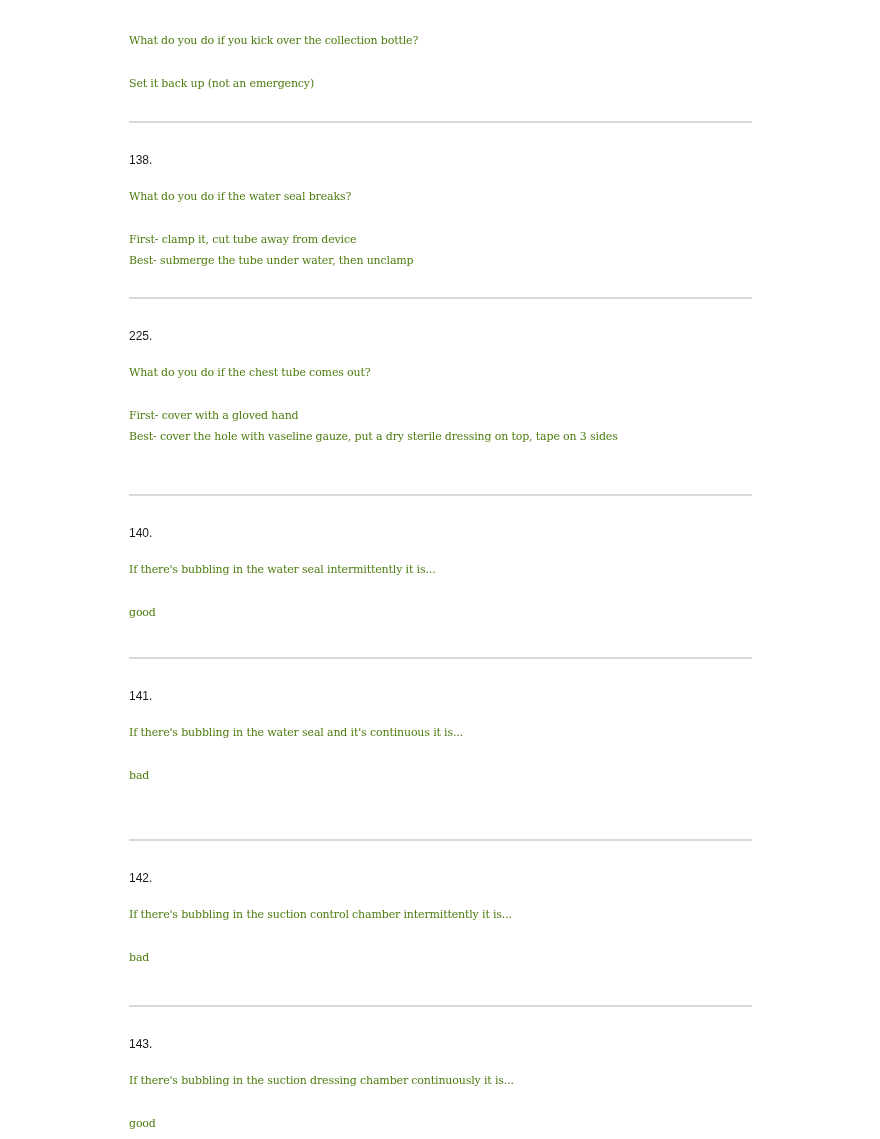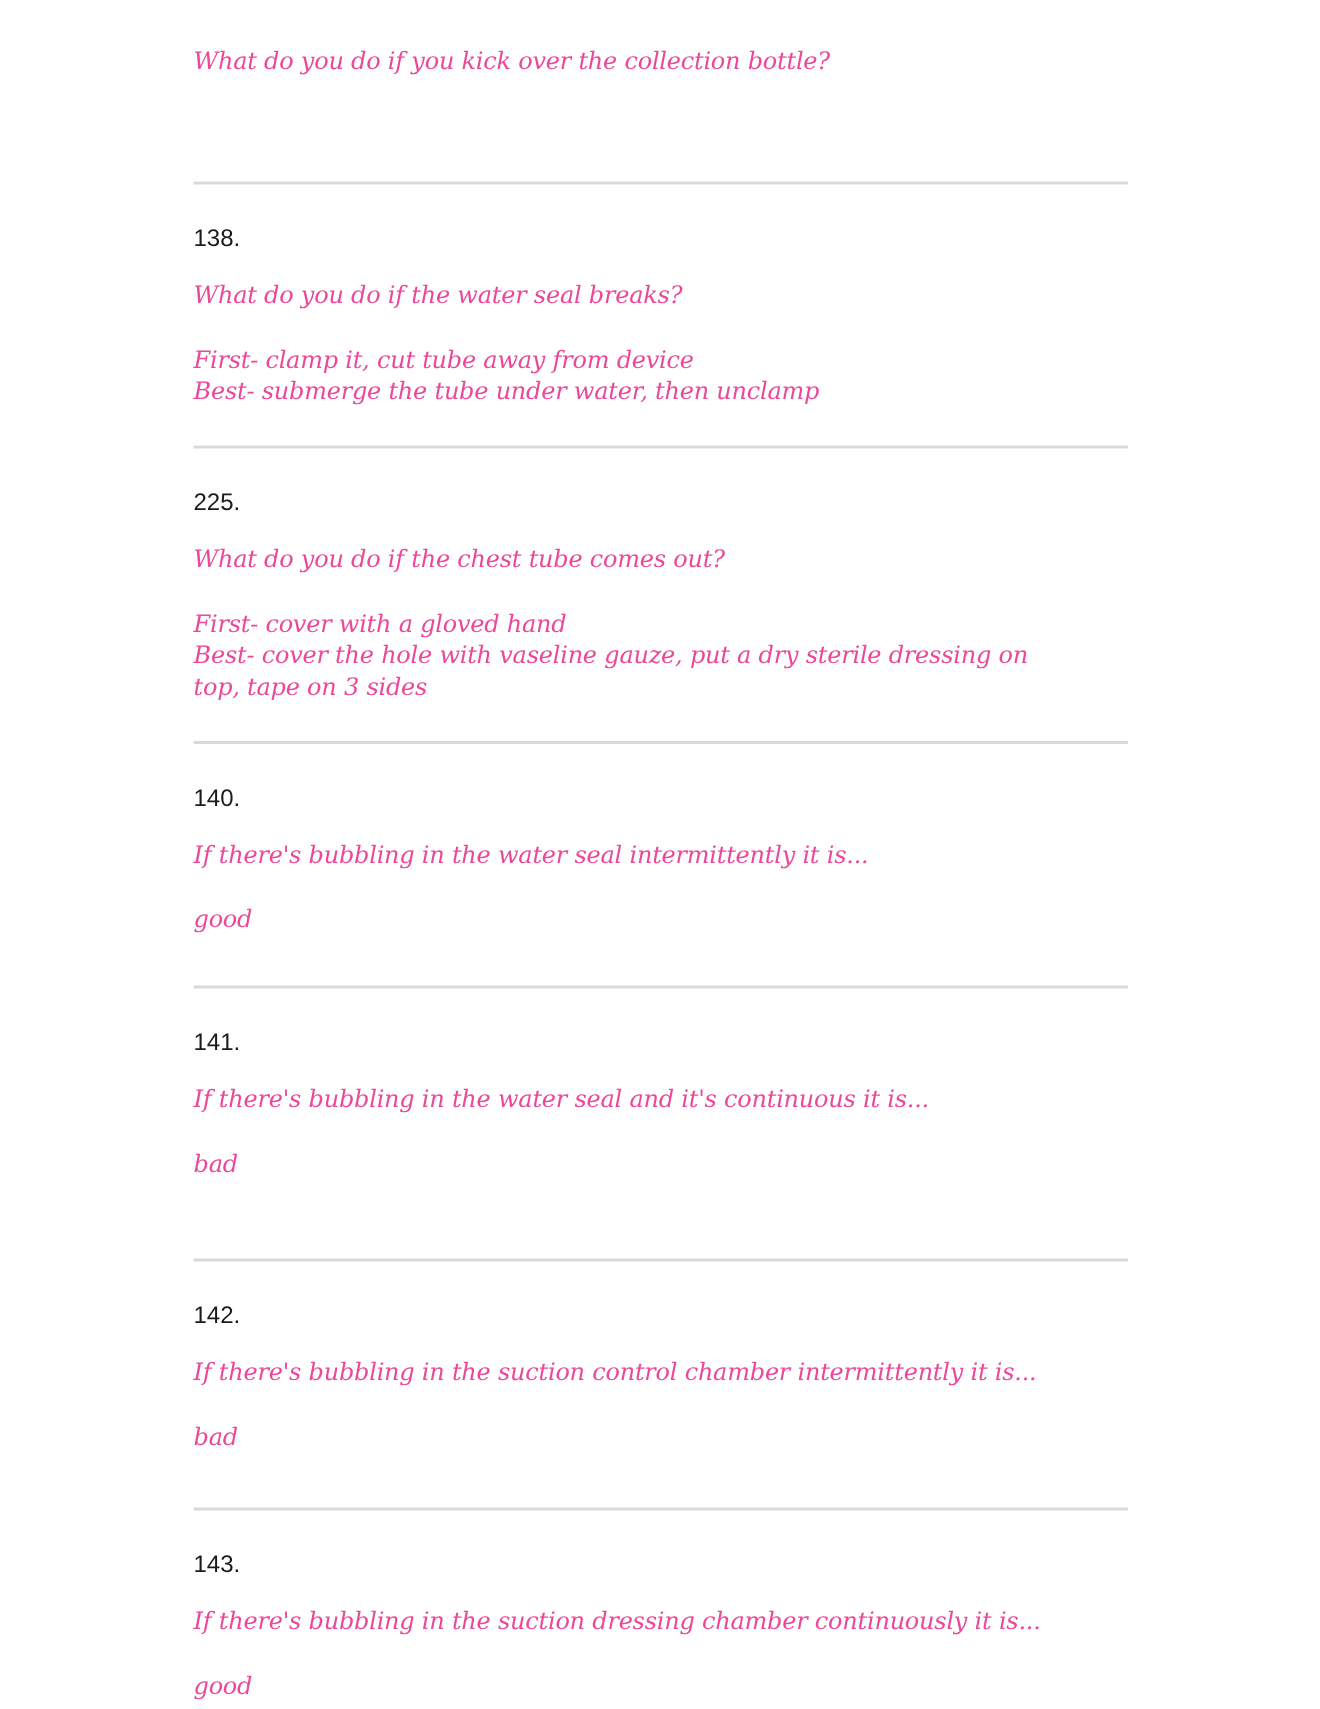--- a/index.html
+++ b/index.html
@@ -18,34 +18,33 @@
       left: 129px;
       top: 0;
       width: 623px;
     }
     .card {
       position: relative;
       border-bottom: 2px solid #d9d9d9;
     }
     .card-number {
       font-family: "Liberation Sans", sans-serif;
-      font-size: 16px;
+      font-size: 12px;
       line-height: 20px;
       color: #1a1a1a;
       display: block;
     }
     .card-term, .card-definition {
       font-family: "DejaVu Serif", serif;
-      font-size: 16px;
+      font-size: 11px;
       line-height: 21px;
-      color: #ec4899;
+      color: #4d7c0f;
       letter-spacing: -0.15px;
       display: block;
       white-space: pre-line;
-      font-style: italic;
     }
     .card-definition {
       width: 575px;
     }
 
     
     .card-0 { padding-top: 30px; height: 123px; }
     .card-0 .card-term { margin-top: 0; }
     .card-0 .card-definition { margin-top: 22px; }
 
@@ -61,20 +60,21 @@
     .card-5 { height: 166px; }
     .card-6 { height: 156px; }
   </style>
 </head>
 <body>
 
 <div class="flashcard-list">
 
   <div class="card card-0">
     <span class="card-term">What do you do if you kick over the collection bottle?</span>
+    <span class="card-definition">Set it back up (not an emergency)</span>
   </div>
 
   <div class="card card-std card-1">
     <span class="card-number">138.</span>
     <span class="card-term">What do you do if the water seal breaks?</span>
     <span class="card-definition">First- clamp it, cut tube away from device
 Best- submerge the tube under water, then unclamp</span>
   </div>
 
   <div class="card card-std card-2">

